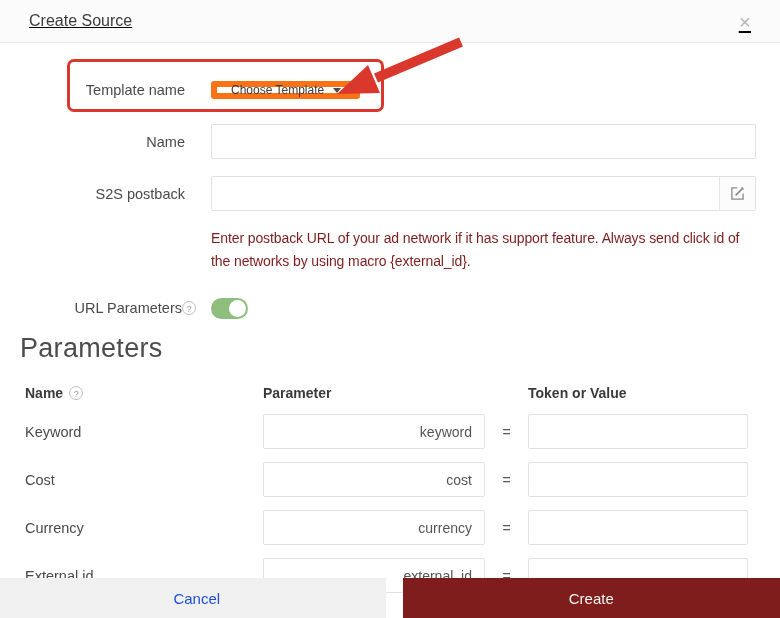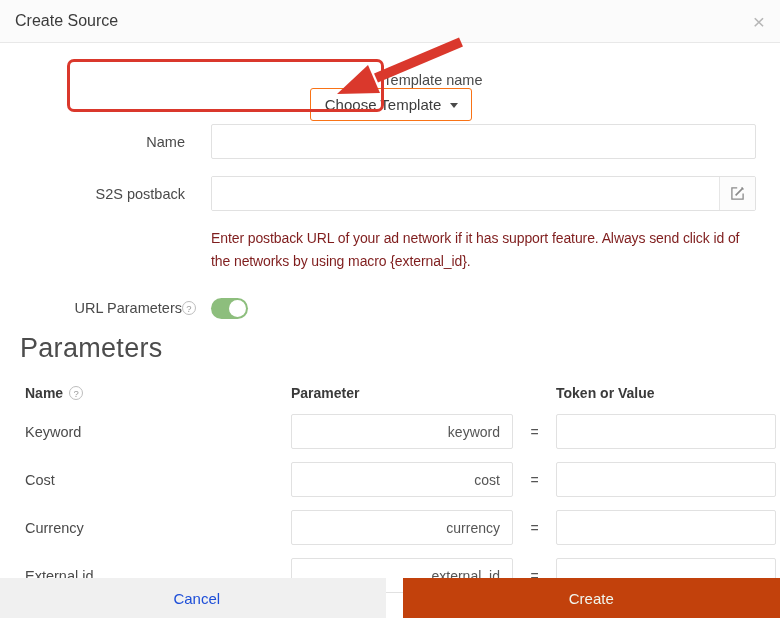--- a/index.html
+++ b/index.html
@@ -3,33 +3,33 @@
 <meta charset="utf-8">
 <style>
   * { margin:0; padding:0; box-sizing:border-box; }
   html,body { background:#fff; }
   body { font-family:"Liberation Sans", sans-serif; }
 
   .modal { position:relative; width:780px; height:618px; background:#fff; overflow:hidden; }
 
   
   .modal-header { height:43px; background:#fbfbfb; border-bottom:1px solid #e8e8e8;
-    display:flex; align-items:center; justify-content:space-between; padding:0 15px; }
+    display:flex; align-items:center; justify-content:space-between; padding:0 29px;text-decoration:underline; }
   .modal-title { font-size:16px; color:#3b3b3b; }
   .close-btn { color:#b6b6b6; font-size:21px; line-height:1; cursor:pointer; font-weight:400; }
 
   
   .form-row { display:flex; align-items:center; }
   .row-label { width:165px; margin-left:20px; text-align:right; font-size:14.5px; color:#4a4a4a; flex:none; }
   .row-control { margin-left:26px; margin-right:24px; flex:1; }
 
-  .row-template { margin-top:29px; height:35px;flex-direction:column; }
+  .row-template { margin-top:29px; height:35px; }
   .dropdown-btn { display:inline-flex; align-items:center; gap:9px; background:#fff;
-    border:1px solid #f97316; border-radius:3px; height:33px; padding:0 13px 0 14px;
-    font-size:15px; color:#3c3c3c; cursor:pointer; font-family:inherit; }
+    border:6px solid #f97316; border-radius:3px; height:18px; padding:0 13px 0 14px;
+    font-size:12px; color:#3c3c3c; cursor:pointer; font-family:inherit; }
   .caret { width:0; height:0; border-left:4.5px solid transparent; border-right:4.5px solid transparent;
     border-top:5px solid #4a4a4a; margin-top:1px; }
 
   .row-name { margin-top:17px; height:35px; }
   .text-input { width:100%; height:35px; border:1px solid #e1e1e1; border-radius:2px;
     font-size:14px; padding:0 12px; color:#444; outline:none; background:#fff; font-family:inherit; }
 
   .row-postback { margin-top:17px; height:35px; }
   .input-group { display:flex; height:35px; border:1px solid #e1e1e1; border-radius:2px; background:#fff; overflow:hidden; }
   .input-group input { flex:1; border:none; outline:none; font-size:14px; padding:0 12px; color:#444; font-family:inherit; }
@@ -47,35 +47,35 @@
     font-size:9.5px; display:inline-flex; align-items:center; justify-content:center; flex:none; font-weight:400; }
   .toggle { width:37px; height:21px; border-radius:11px; background:#8dbe7d; position:relative; cursor:pointer; }
   .toggle-knob { position:absolute; right:2px; top:2px; width:17px; height:17px; border-radius:50%; background:#fff; }
 
   
   .section-heading { margin:14px 0 0 20px; font-size:27px; font-weight:300; color:#4c4c4c; letter-spacing:0.3px; }
 
   .param-table { margin:21px 0 0 25px; }
   .param-header { display:flex; align-items:center; font-size:14px; font-weight:bold; color:#3a3a3a; }
   .col-name { width:238px; display:flex; align-items:center; gap:6px; }
-  .col-param { width:222px;margin-left:28px; }
+  .col-param { width:222px; }
   .col-eq { width:43px; text-align:center; }
   .col-token { width:220px; }
 
   .param-row { display:flex; align-items:center; margin-top:13px; height:35px; }
   .param-row .col-name { font-size:14.5px; color:#4a4a4a; font-weight:400; }
   .param-input { width:100%; height:35px; border:1px solid #e1e1e1; border-radius:2px; text-align:right;
     font-size:14px; padding:0 12px; color:#555; outline:none; background:#fff; font-family:inherit; }
   .eq-sign { width:43px; text-align:center; font-size:14px; color:#555; }
 
   
   .modal-footer { position:absolute; left:0; right:0; bottom:0; height:40px; display:flex; z-index:5; }
   .btn { flex:1; border:none; font-size:15px; cursor:pointer; font-family:inherit; }
   .btn-cancel { background:#f0f0f0; color:#1d4ed8;padding-left:8px; }
-  .btn-create { background:#c2410c; color:#f1f6ee;margin-left:17px; }
+  .btn-create { background:#7f1d1d; color:#f1f6ee;margin-left:17px; }
 
   
   .highlight-box { position:absolute; left:67px; top:59px; width:317px; height:53px;
     border:3px solid #da382c; border-radius:7px; z-index:4; pointer-events:none; }
   .arrow-overlay { position:absolute; left:0; top:0; width:780px; height:618px; z-index:4; pointer-events:none; }
 </style>
 </head>
 <body>
 
 <div class="modal">

